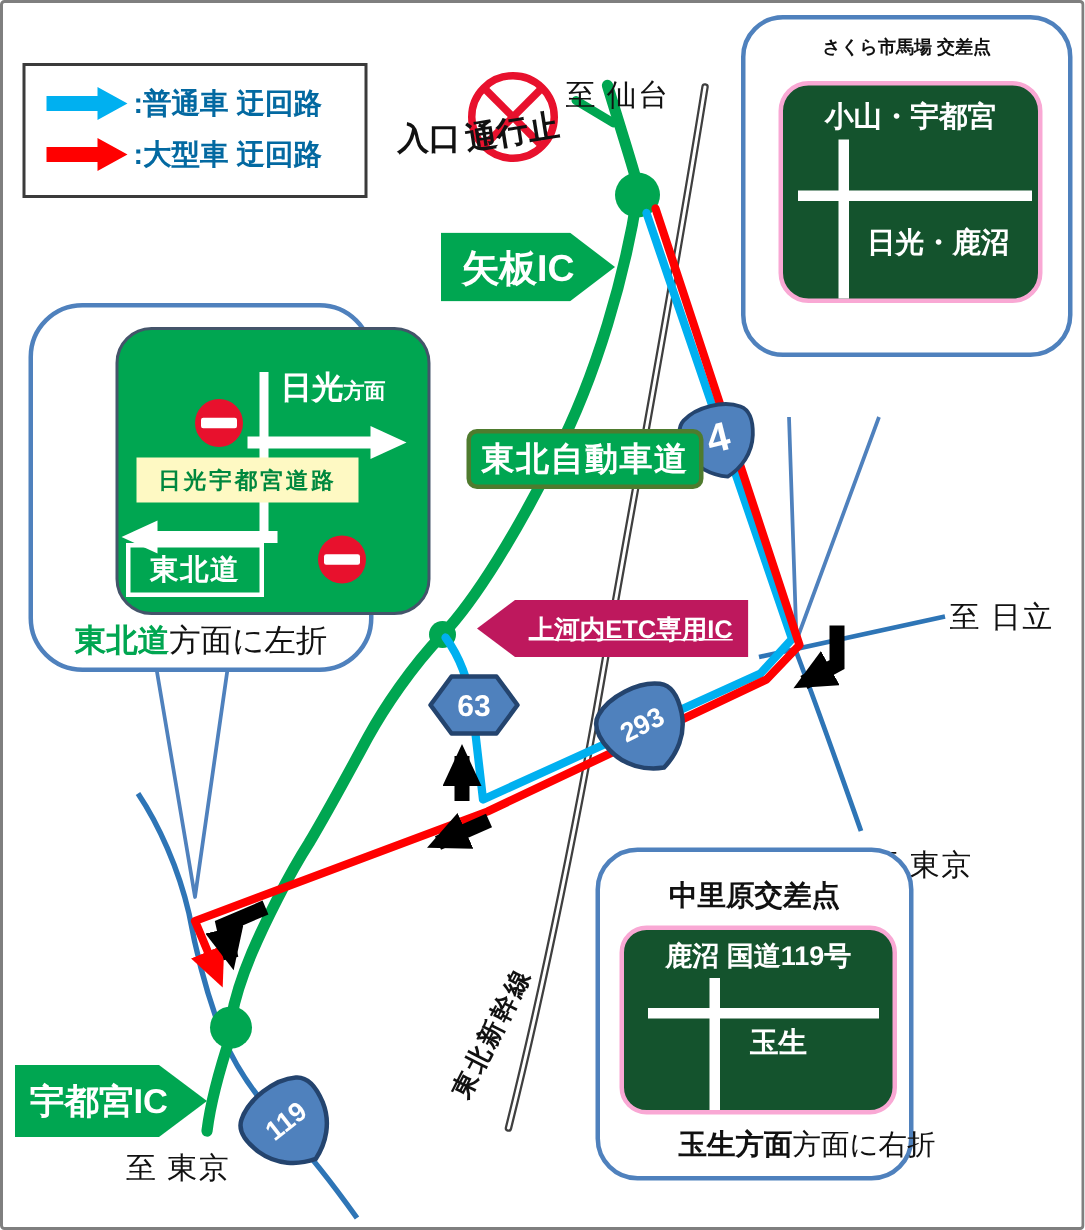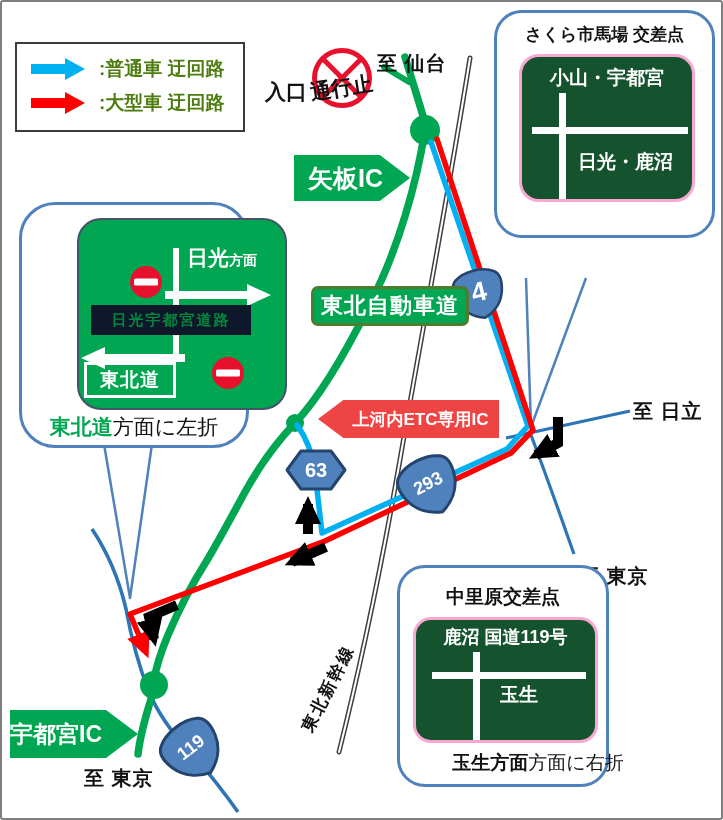--- a/index.html
+++ b/index.html
@@ -1,52 +1,52 @@
 <!DOCTYPE html>
 <html><head>
 <meta charset="utf-8">
 <style>
   html,body{margin:0;padding:0;background:#fff;}
   *{box-sizing:border-box;font-family:"Liberation Sans","DejaVu Sans",sans-serif;}
   .map{position:relative;width:723px;height:820px;background:#fff;border:2.5px solid #7f7f7f;border-radius:3px;overflow:hidden;}
   .layer{position:absolute;left:0;top:0;width:723px;height:820px;}
   .abs{position:absolute;}
   .jp{color:#111;font-weight:700;}
-  .dest{font-size:20px;font-weight:700;color:#111;letter-spacing:1px;white-space:nowrap;}
+  .dest{font-size:20px;font-weight:400;color:#111;letter-spacing:1px;white-space:nowrap;}
   
   .legend{left:13px;top:40px;width:230px;height:90px;border:2px solid #3b3b3b;background:#fff;padding:8px 6px 6px 12px;}
   .legend-row{display:flex;align-items:center;height:34px;}
-  .legend-row span{font-size:19px;font-weight:700;color:#4d7c0f;white-space:nowrap;margin-left:12px;}
+  .legend-row span{font-size:19px;font-weight:700;color:#0369a1;white-space:nowrap;margin-left:2px;}
   
   .closed-circle{left:310px;top:46px;width:60px;height:60px;border:5px solid #e8112d;border-radius:50%;}
   .closure-l{left:263px;top:76px;font-size:21px;white-space:nowrap;}
   .closure-r{left:308px;top:72px;font-size:21px;transform:rotate(-9deg);white-space:nowrap;}
   
   .pennant{background:#00a651;color:#fff;font-weight:700;display:flex;align-items:center;white-space:nowrap;margin-top:47px;}
   .yaita{left:292px;top:106px;width:116px;height:46px;font-size:25px;padding-left:14px;
          clip-path:polygon(0 0,74% 0,100% 50%,74% 100%,0 100%);}
-  .utsunomiya{left:8px;top:661px;width:128px;height:48px;font-size:23px;
+  .utsunomiya{left:8px;top:661px;width:128px;height:48px;font-size:23px;padding-left:10px;
          clip-path:polygon(0 0,75% 0,100% 50%,75% 100%,0 100%);}
   .expwy{left:282px;top:284px;width:158px;height:40px;background:#00a651;border:3px solid #4e7b2e;border-radius:7px;
          color:#fff;font-size:22px;font-weight:700;letter-spacing:1px;display:flex;align-items:center;justify-content:center;white-space:nowrap;margin-left:27px;}
-  .etc{left:316px;top:398px;width:181px;height:38px;background:#ef4444;color:#fff;font-size:17px;font-weight:700;
+  .etc{left:316px;top:398px;width:181px;height:38px;background:#be185d;color:#fff;font-size:17px;font-weight:700;
        display:flex;align-items:center;justify-content:center;padding-left:24px;white-space:nowrap;
-       clip-path:polygon(14% 0,100% 0,100% 100%,14% 100%,0 50%);}
+       clip-path:polygon(14% 0,100% 0,100% 100%,14% 100%,0 50%);text-decoration:underline;}
   .shinkansen{left:276px;top:671px;width:104px;font-size:17px;font-weight:700;color:#111;letter-spacing:2px;
        transform:rotate(-63deg);transform-origin:center;white-space:nowrap;}
   
   .callout{border:3px solid #4f81bd;background:#fff;border-radius:28px;}
   .co-title{position:absolute;width:100%;text-align:center;font-weight:700;color:#111;white-space:nowrap;}
   .bluesign{position:absolute;background:#14532d;border:3px solid #f9a8d4;border-radius:20px;overflow:hidden;}
   .cross-v,.cross-h{position:absolute;background:#fff;}
   .signtext{position:absolute;color:#fff;font-weight:700;white-space:nowrap;}
   .instr{position:absolute;width:100%;text-align:center;color:#111;white-space:nowrap;}
   .instr b{font-weight:700;}
   .greensign{position:absolute;background:#00a651;border:2.5px solid #44546a;border-radius:24px;overflow:hidden;}
-  .roadname{position:absolute;left:12px;top:85px;width:160px;height:30px;background:#0f172a;color:#00883e;
+  .roadname{position:absolute;left:12px;top:85px;width:148px;height:30px;background:#fef9c3;color:#00883e;
             font-size:15px;font-weight:700;letter-spacing:2px;display:flex;align-items:center;justify-content:center;white-space:nowrap;}
   .tohoku-box{position:absolute;left:5px;top:142px;width:92px;height:36px;border:3px solid #fff;color:#fff;
               font-size:19px;font-weight:700;display:flex;align-items:center;justify-content:center;letter-spacing:1px;white-space:nowrap;}
   .nikko-dir{position:absolute;left:108px;top:24px;color:#fff;font-weight:700;white-space:nowrap;}
 </style>
 </head>
 <body>
 
 <div class="map">
 
@@ -143,21 +143,21 @@
   <div class="abs dest" style="left:577px;top:561px;">至 東京</div>
   <div class="abs dest" style="left:82px;top:763px;">至 東京</div>
 
   <div class="abs pennant yaita">矢板IC</div>
   <div class="abs expwy">東北自動車道</div>
   <div class="abs etc">上河内ETC専用IC</div>
   <div class="abs pennant utsunomiya">宇都宮IC</div>
   <div class="abs shinkansen">東北新幹線</div>
 
   <div class="abs callout" style="left:492px;top:8px;width:221px;height:228px;">
-    <div class="co-title" style="top:10px;font-size:17px;">さくら市馬場 交差点</div>
+    <div class="co-title" style="top:10px;font-size:12px;">さくら市馬場 交差点</div>
     <div class="bluesign" style="left:22px;top:41px;width:176px;height:148px;">
       <div class="cross-v" style="left:37px;top:36px;width:7px;height:108px;"></div>
       <div class="cross-h" style="left:10px;top:70px;width:156px;height:7px;"></div>
       <div class="signtext" style="left:0;top:8px;width:100%;text-align:center;font-size:19px;">小山・宇都宮</div>
       <div class="signtext" style="left:56px;top:92px;font-size:19px;">日光・鹿沼</div>
     </div>
   </div>
 
   <div class="abs callout" style="left:17px;top:200px;width:230px;height:246px;border-radius:36px;">
     <div class="greensign" style="left:11px;top:13px;width:210px;height:192px;margin-left:44px;">

